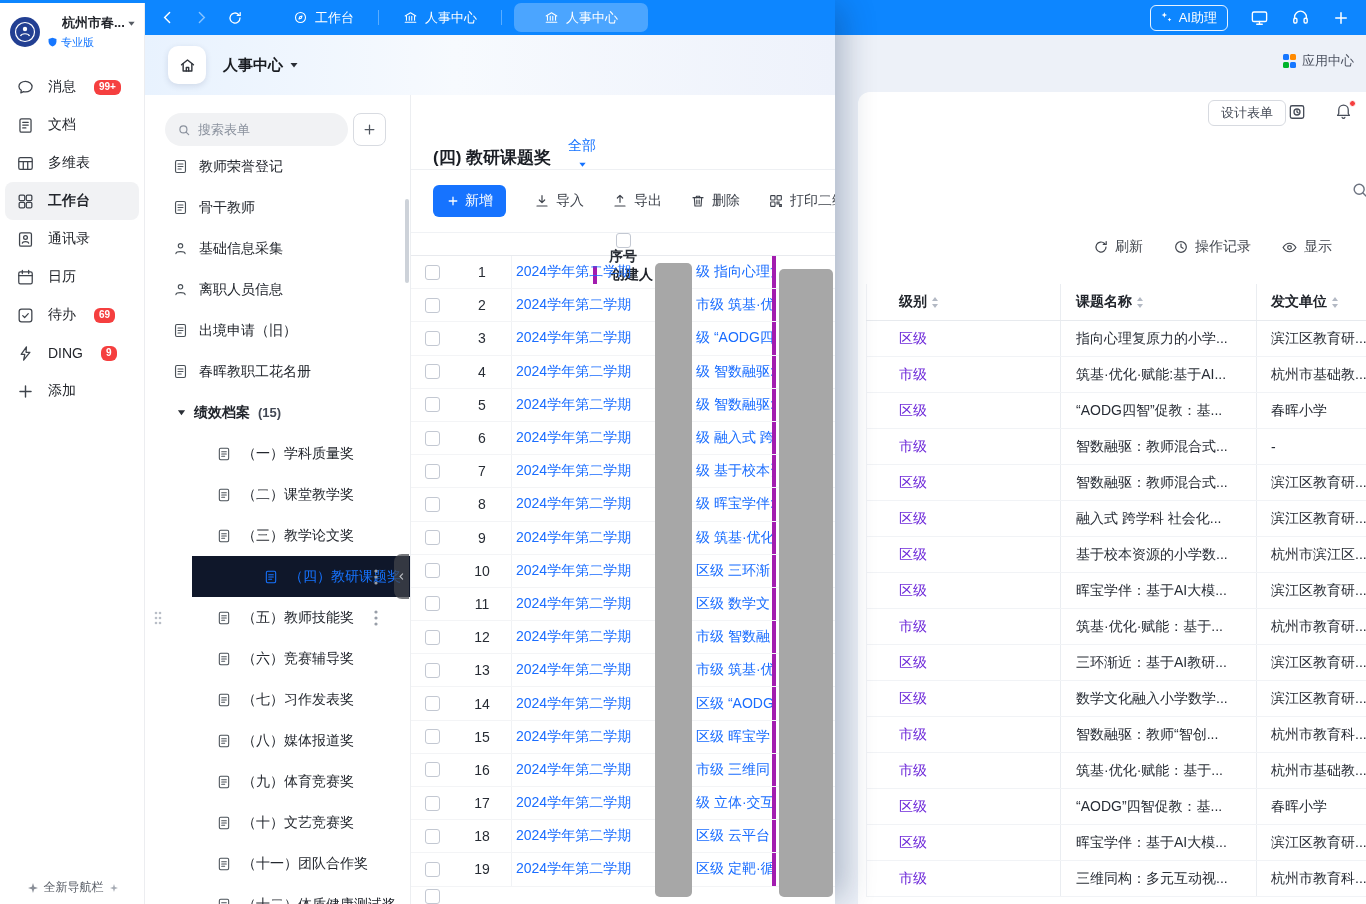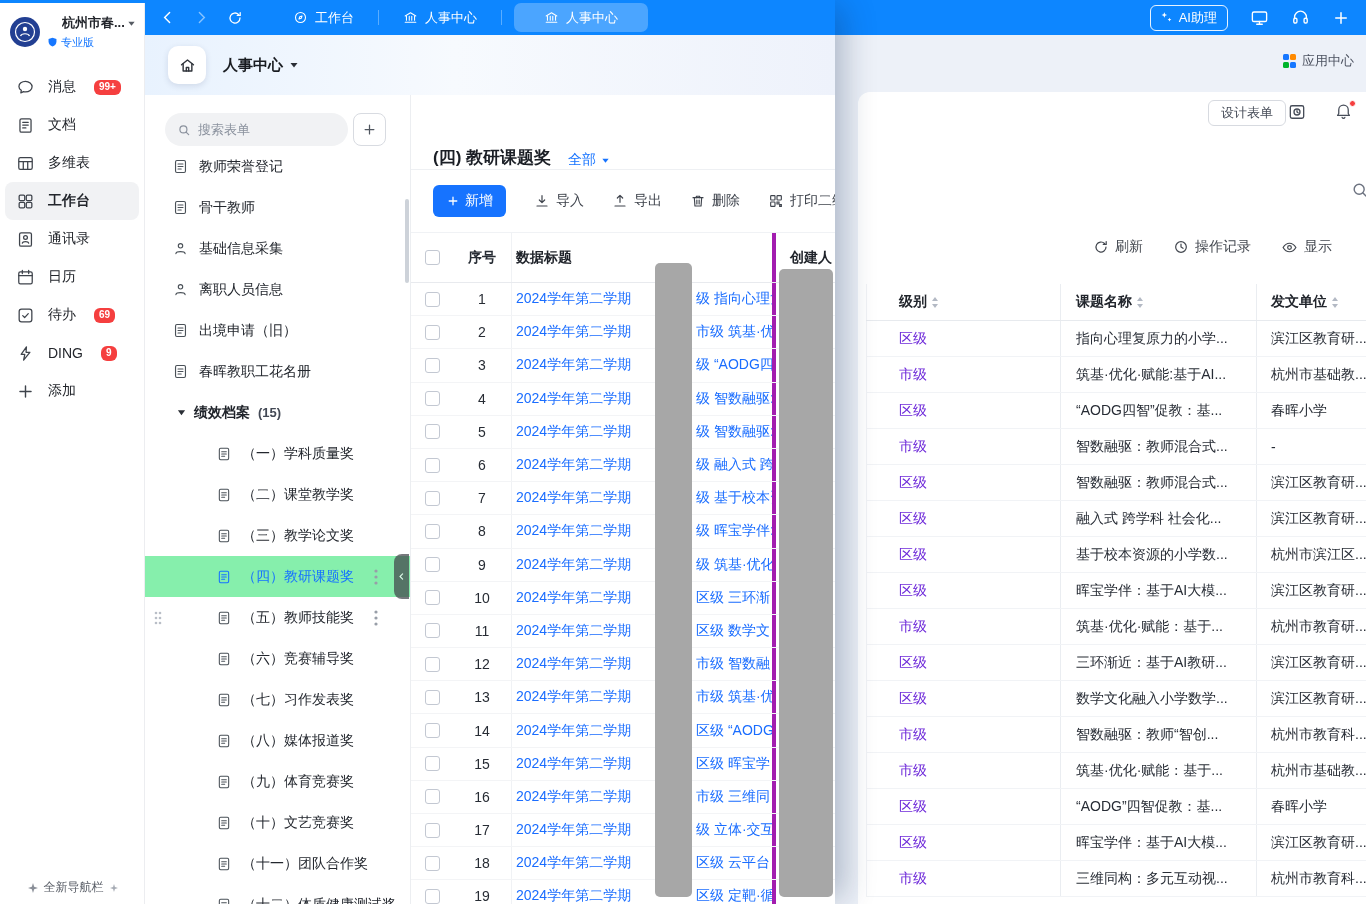--- a/index.html
+++ b/index.html
@@ -70,36 +70,36 @@
   .plus-btn{width:33px;height:33px;border:1px solid #d8dbe1;border-radius:8px;display:flex;align-items:center;justify-content:center;color:#50565f;cursor:pointer;background:#fff;}
   .form-list{margin-top:0;}
   .f-item{height:41px;display:flex;align-items:center;gap:10px;padding-left:27px;font-size:14px;color:#23272e;cursor:pointer;}
   .f-ic{color:#4a5158;}
   .group-row{height:41px;display:flex;align-items:center;gap:8px;padding-left:32px;cursor:pointer;}
   .group-label{font-weight:700;color:#1f232a;}
   .group-count{color:#434955;font-weight:600;font-size:13px;}
   .c-item{height:41px;display:flex;align-items:center;gap:10px;padding-left:71px;font-size:14px;color:#23272e;position:relative;cursor:pointer;}
   .c-item .drag{position:absolute;left:9px;display:none;}
   .c-item .menu{position:absolute;right:32px;display:none;cursor:pointer;}
-  .c-item.selected{background:#86efac;color:#1673ff;}
+  .c-item.selected{background:#0f172a;color:#1673ff;margin-left:47px;}
   .c-item.selected .f-ic{color:#1673ff;}
   .c-item.selected .menu{display:flex;}
   .c-item.hovered .menu{display:flex;}
   .c-item.hovered .drag{display:flex;}
   .collapse-handle{position:absolute;left:249px;top:459px;width:15px;height:45px;background:#43464c;opacity:.72;border-radius:8px 0 0 8px;display:flex;align-items:center;justify-content:center;color:#fff;cursor:pointer;}
   .sb-scroll{position:absolute;right:1px;top:104px;width:4px;height:84px;border-radius:2px;background:#cdd2d9;}
 
   .content{position:absolute;left:411px;top:95px;width:424px;height:809px;background:#fff;overflow:hidden;}
   .c-head{height:75px;display:flex;align-items:flex-end;gap:17px;padding-left:22px;border-bottom:1px solid #eef0f3;}
   .c-title{font-size:17px;font-weight:700;color:#1b1f26;white-space:nowrap;}
-  .c-scope{display:flex;align-items:center;gap:5px;color:#1673ff;font-size:14px;cursor:pointer;}
+  .c-scope{display:flex;align-items:center;gap:5px;color:#1673ff;font-size:14px;cursor:pointer;flex-direction:column;}
   .c-toolbar{height:62px;display:flex;align-items:center;gap:28px;padding-left:22px;white-space:nowrap;}
   .add-btn{background:#1673ff;color:#fff;height:32px;padding:0 13px;border-radius:6px;display:flex;align-items:center;gap:5px;font-size:14px;cursor:pointer;flex:0 0 auto;}
   .tool{display:flex;align-items:center;gap:6px;font-size:14px;color:#3e434c;cursor:pointer;flex:0 0 auto;}
-  .t-head{height:51px;display:flex;align-items:center;border-top:1px solid #f0f2f5;border-bottom:1px solid #e8eaee;font-size:14px;color:#20242b;font-weight:600;}
+  .t-head{height:24px;display:flex;align-items:center;border-top:1px solid #f0f2f5;border-bottom:1px solid #e8eaee;font-size:14px;color:#20242b;font-weight:600;flex-direction:column;}
   .t-row{height:33.2px;display:flex;align-items:center;border-bottom:1px solid #f3f4f6;}
   .cell{height:100%;display:flex;align-items:center;}
   .col-check{width:42px;justify-content:center;}
   .col-no{width:58px;justify-content:center;color:#272c34;}
   .col-title{width:261px;padding-left:4px;border-left:1px solid #f0f2f5;position:relative;overflow:hidden;}
   .col-creator{flex:1;padding-left:14px;border-left:4px solid #a21caf;}
   .cb{width:15px;height:15px;border:1.5px solid #c3c8d2;border-radius:3px;background:#fff;display:block;}
   .t-link{color:#1a6dff;white-space:nowrap;cursor:pointer;}
   .t-tail{position:absolute;left:184px;top:0;height:100%;display:flex;align-items:center;}
   .t-stub{height:10px;display:flex;}

